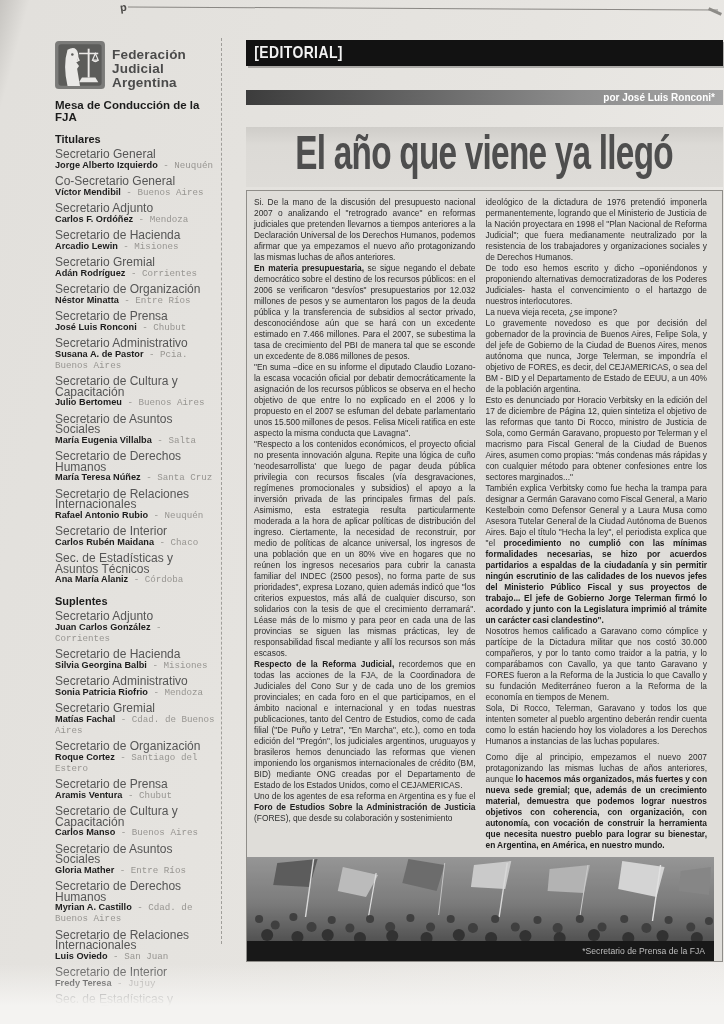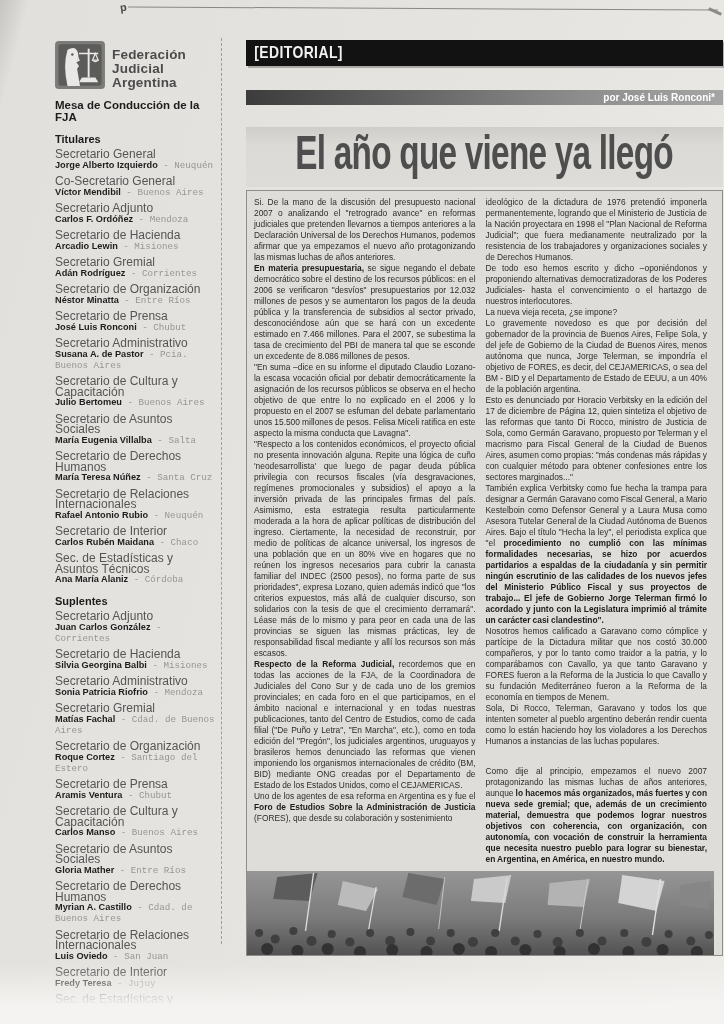--- a/index.html
+++ b/index.html
@@ -43,21 +43,21 @@
   .title-zone{background:linear-gradient(180deg,#cfcdc9,#dcdad6 30%,#dedcd8);height:60px;
               display:flex;align-items:flex-start;justify-content:center;overflow:hidden;margin-top:22px;}
   .title{font-weight:bold;font-size:45px;color:#4e4e4e;white-space:nowrap;
          transform:scaleX(.74) scaleY(1.05);letter-spacing:-1px;}
 
   .article-box{margin-top:3px;border:1px solid #8f8d89;background:#dfddd9;padding:6px 15px 0 7px;}
   .cols{display:flex;gap:10px;}
   .col{width:50%;text-align:justify;font-size:8.4px;line-height:11px;color:#2d2d2d;
        hyphens:auto;-webkit-hyphens:auto;word-spacing:-.2px;}
   .col p{margin:0;}
-  .col p.gap{margin-top:19px;}
+  .col p.gap{margin-top:5px;}
   .b{font-weight:bold;color:#1d1d1d;}
 
   .photo{margin:6px -7px 0 -7px;height:84px;overflow:hidden;background:#7c7c7c;}
   .photo svg{display:block;width:100%;height:100%;}
   .caption-bar{margin:0 -7px;background:#181818;height:20px;display:flex;align-items:center;justify-content:flex-end;}
   .caption{color:#bdbdbd;font-size:8.6px;padding-right:9px;}
 </style>
 </head>
 <body>
 
@@ -308,17 +308,20 @@
               <circle cx="276" cy="79" r="6"></circle>
             <circle cx="310" cy="81" r="6"></circle>
               <circle cx="344" cy="78" r="6"></circle>
               <circle cx="378" cy="81" r="6"></circle>
             <circle cx="412" cy="79" r="6"></circle>
               <circle cx="446" cy="81" r="6"></circle>
           </g>
           <rect width="463" height="84" fill="#6a6a6a" opacity=".12"></rect>
         </svg>
       </div>
+      <div class="caption-bar">
+        <span class="caption">*Secretario de Prensa de la FJA</span>
+      </div>
     </div>
   </main>
 
   <div class="paper-bottom"></div>
 </div>
 
 </body></html>

